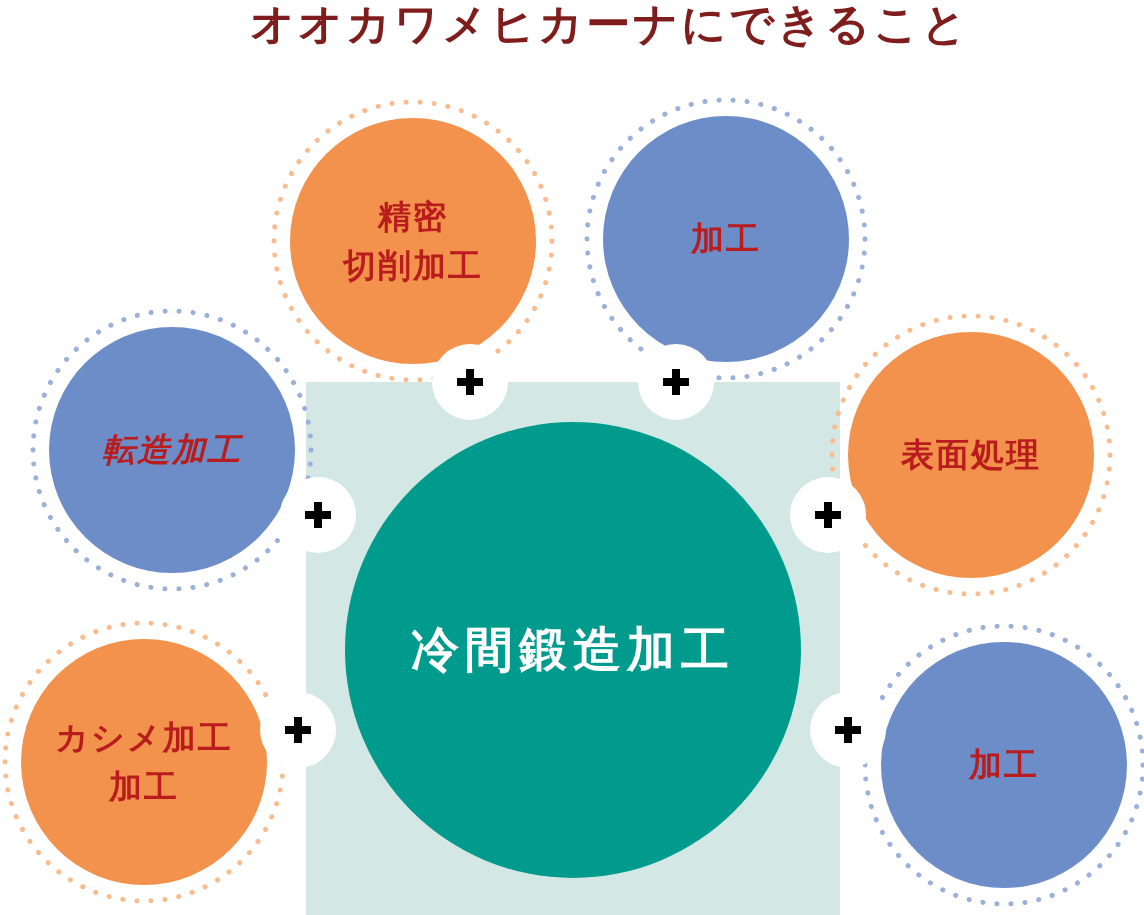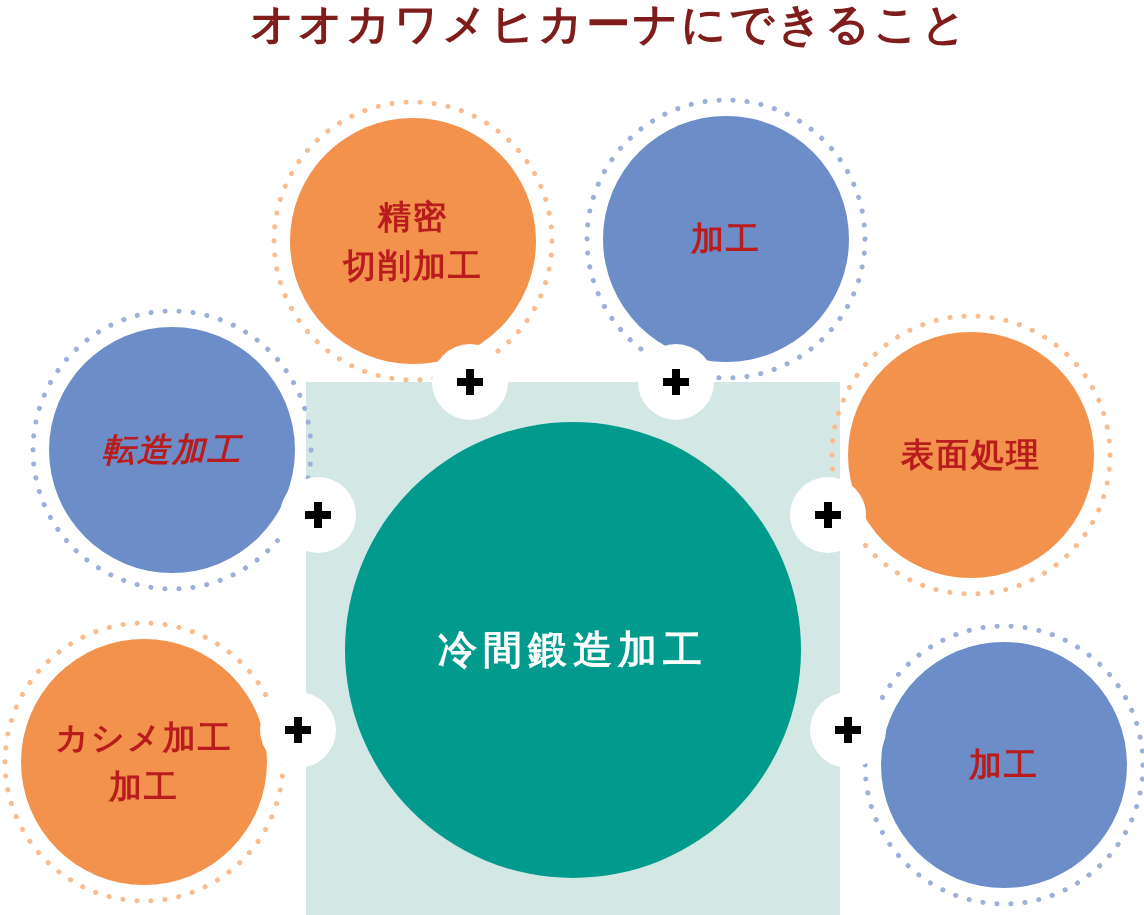--- a/index.html
+++ b/index.html
@@ -27,21 +27,21 @@
     display:flex;flex-direction:column;align-items:center;justify-content:center;
     color:#b91c1c;font-size:33px;font-weight:700;letter-spacing:2px;
     line-height:1.5;text-align:center;white-space:nowrap;
   }
   .center-node{
     position:absolute;left:345px;top:422px;width:456px;height:456px;z-index:3;
   }
   .center-node .label{
     position:absolute;left:0;top:0;width:456px;height:456px;
     display:flex;align-items:center;justify-content:center;
-    color:#ffffff;font-size:39px;font-weight:700;letter-spacing:6px;
+    color:#ffffff;font-size:48px;font-weight:700;letter-spacing:6px;
     white-space:nowrap;
   }
   .plus-circle{
     position:absolute;width:76px;height:76px;border-radius:50%;
     background:#ffffff;z-index:4;
   }
   .plus-icon{position:absolute;left:0;top:0;width:76px;height:76px;}
   .plus-icon .bar-h{position:absolute;left:25px;top:34px;width:26px;height:8px;background:#000000;}
   .plus-icon .bar-v{position:absolute;left:34px;top:25px;width:8px;height:26px;background:#000000;}
 </style>

